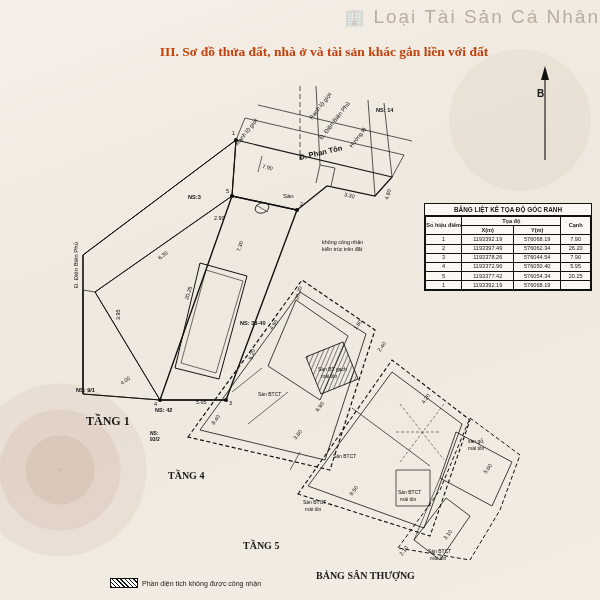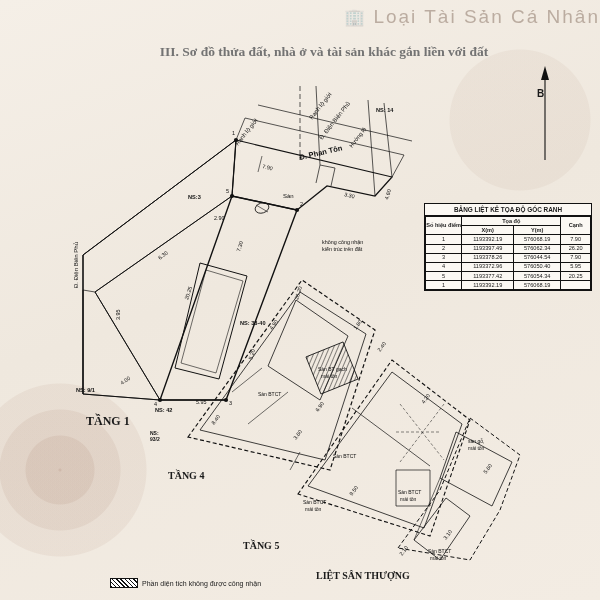--- a/index.html
+++ b/index.html
@@ -24,21 +24,21 @@
   }
   .wm-text{
     position:absolute;top:6px;left:0;right:0;text-align:right;
     font-size:19px;letter-spacing:2px;color:rgba(120,95,80,.45);
     font-weight:normal;pointer-events:none;
   }
   .wm-text .wm-mark{font-size:17px;opacity:.8;margin-right:6px;}
 
   .title{
     position:absolute;top:44px;left:0;right:0;text-align:center;
-    font-size:13.5px;font-weight:bold;color:#737373;
+    font-size:13.5px;font-weight:bold;color:#c2410c;
     font-family:"Liberation Serif", serif;
     margin-left:48px;
   }
 
   .canvas{position:absolute;inset:0;}
   svg{position:absolute;top:0;left:0;}
 
   
   .coord-table{
     position:absolute;left:424px;top:203px;width:166px;
@@ -271,18 +271,18 @@
         <td class="num">576068.19</td>
         <td class="ct-span"></td>
       </tr>
     </tbody>
   </table>
 </div>
 
 <div class="flabel" style="left:86px;top:414px;font-size:12px;">TẦNG 1</div>
 <div class="flabel" style="left:168px;top:470px;font-size:10px;">TẦNG 4</div>
 <div class="flabel" style="left:243px;top:540px;font-size:10px;">TẦNG 5</div>
-<div class="flabel" style="left:316px;top:570px;font-size:10px;">LIỆT SÂN THƯỢNG</div>
+<div class="flabel" style="left:316px;top:570px;font-size:10px;">BẢNG SÂN THƯỢNG</div>
 
 <div class="legend">
   <span class="swatch"></span>
   <span>Phần diện tích không được công nhận</span>
 </div>
 
 </body></html>

